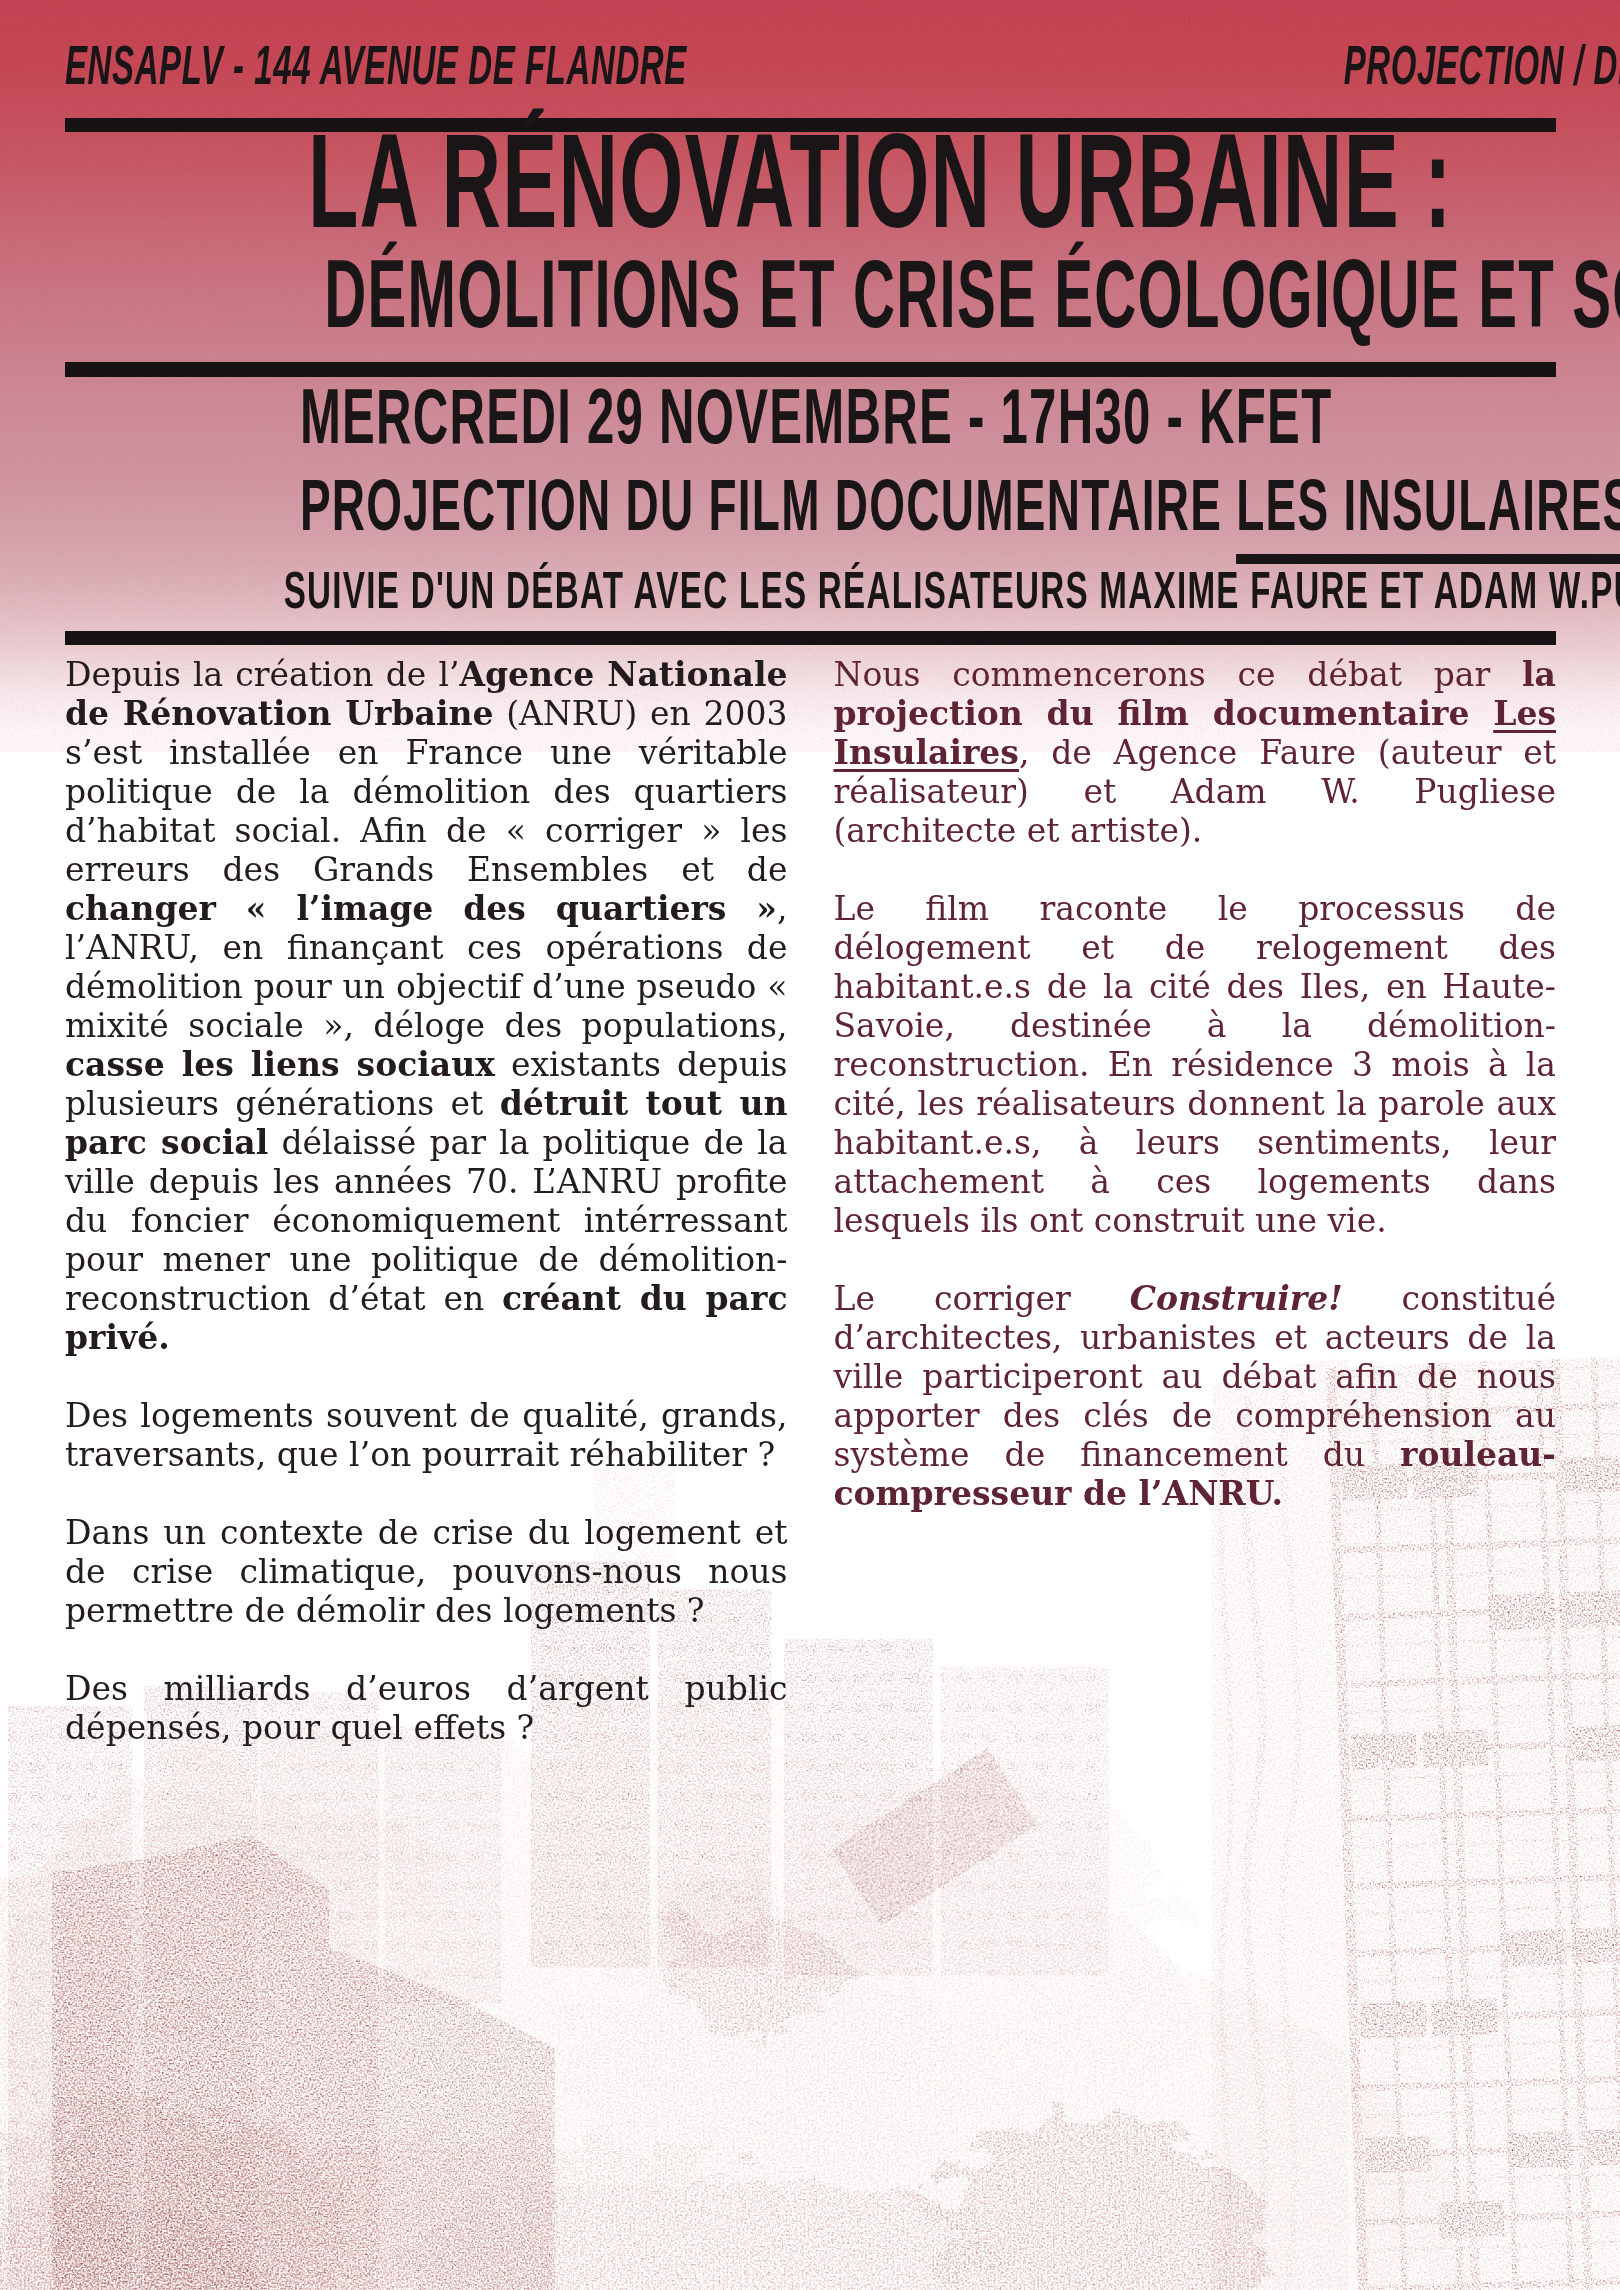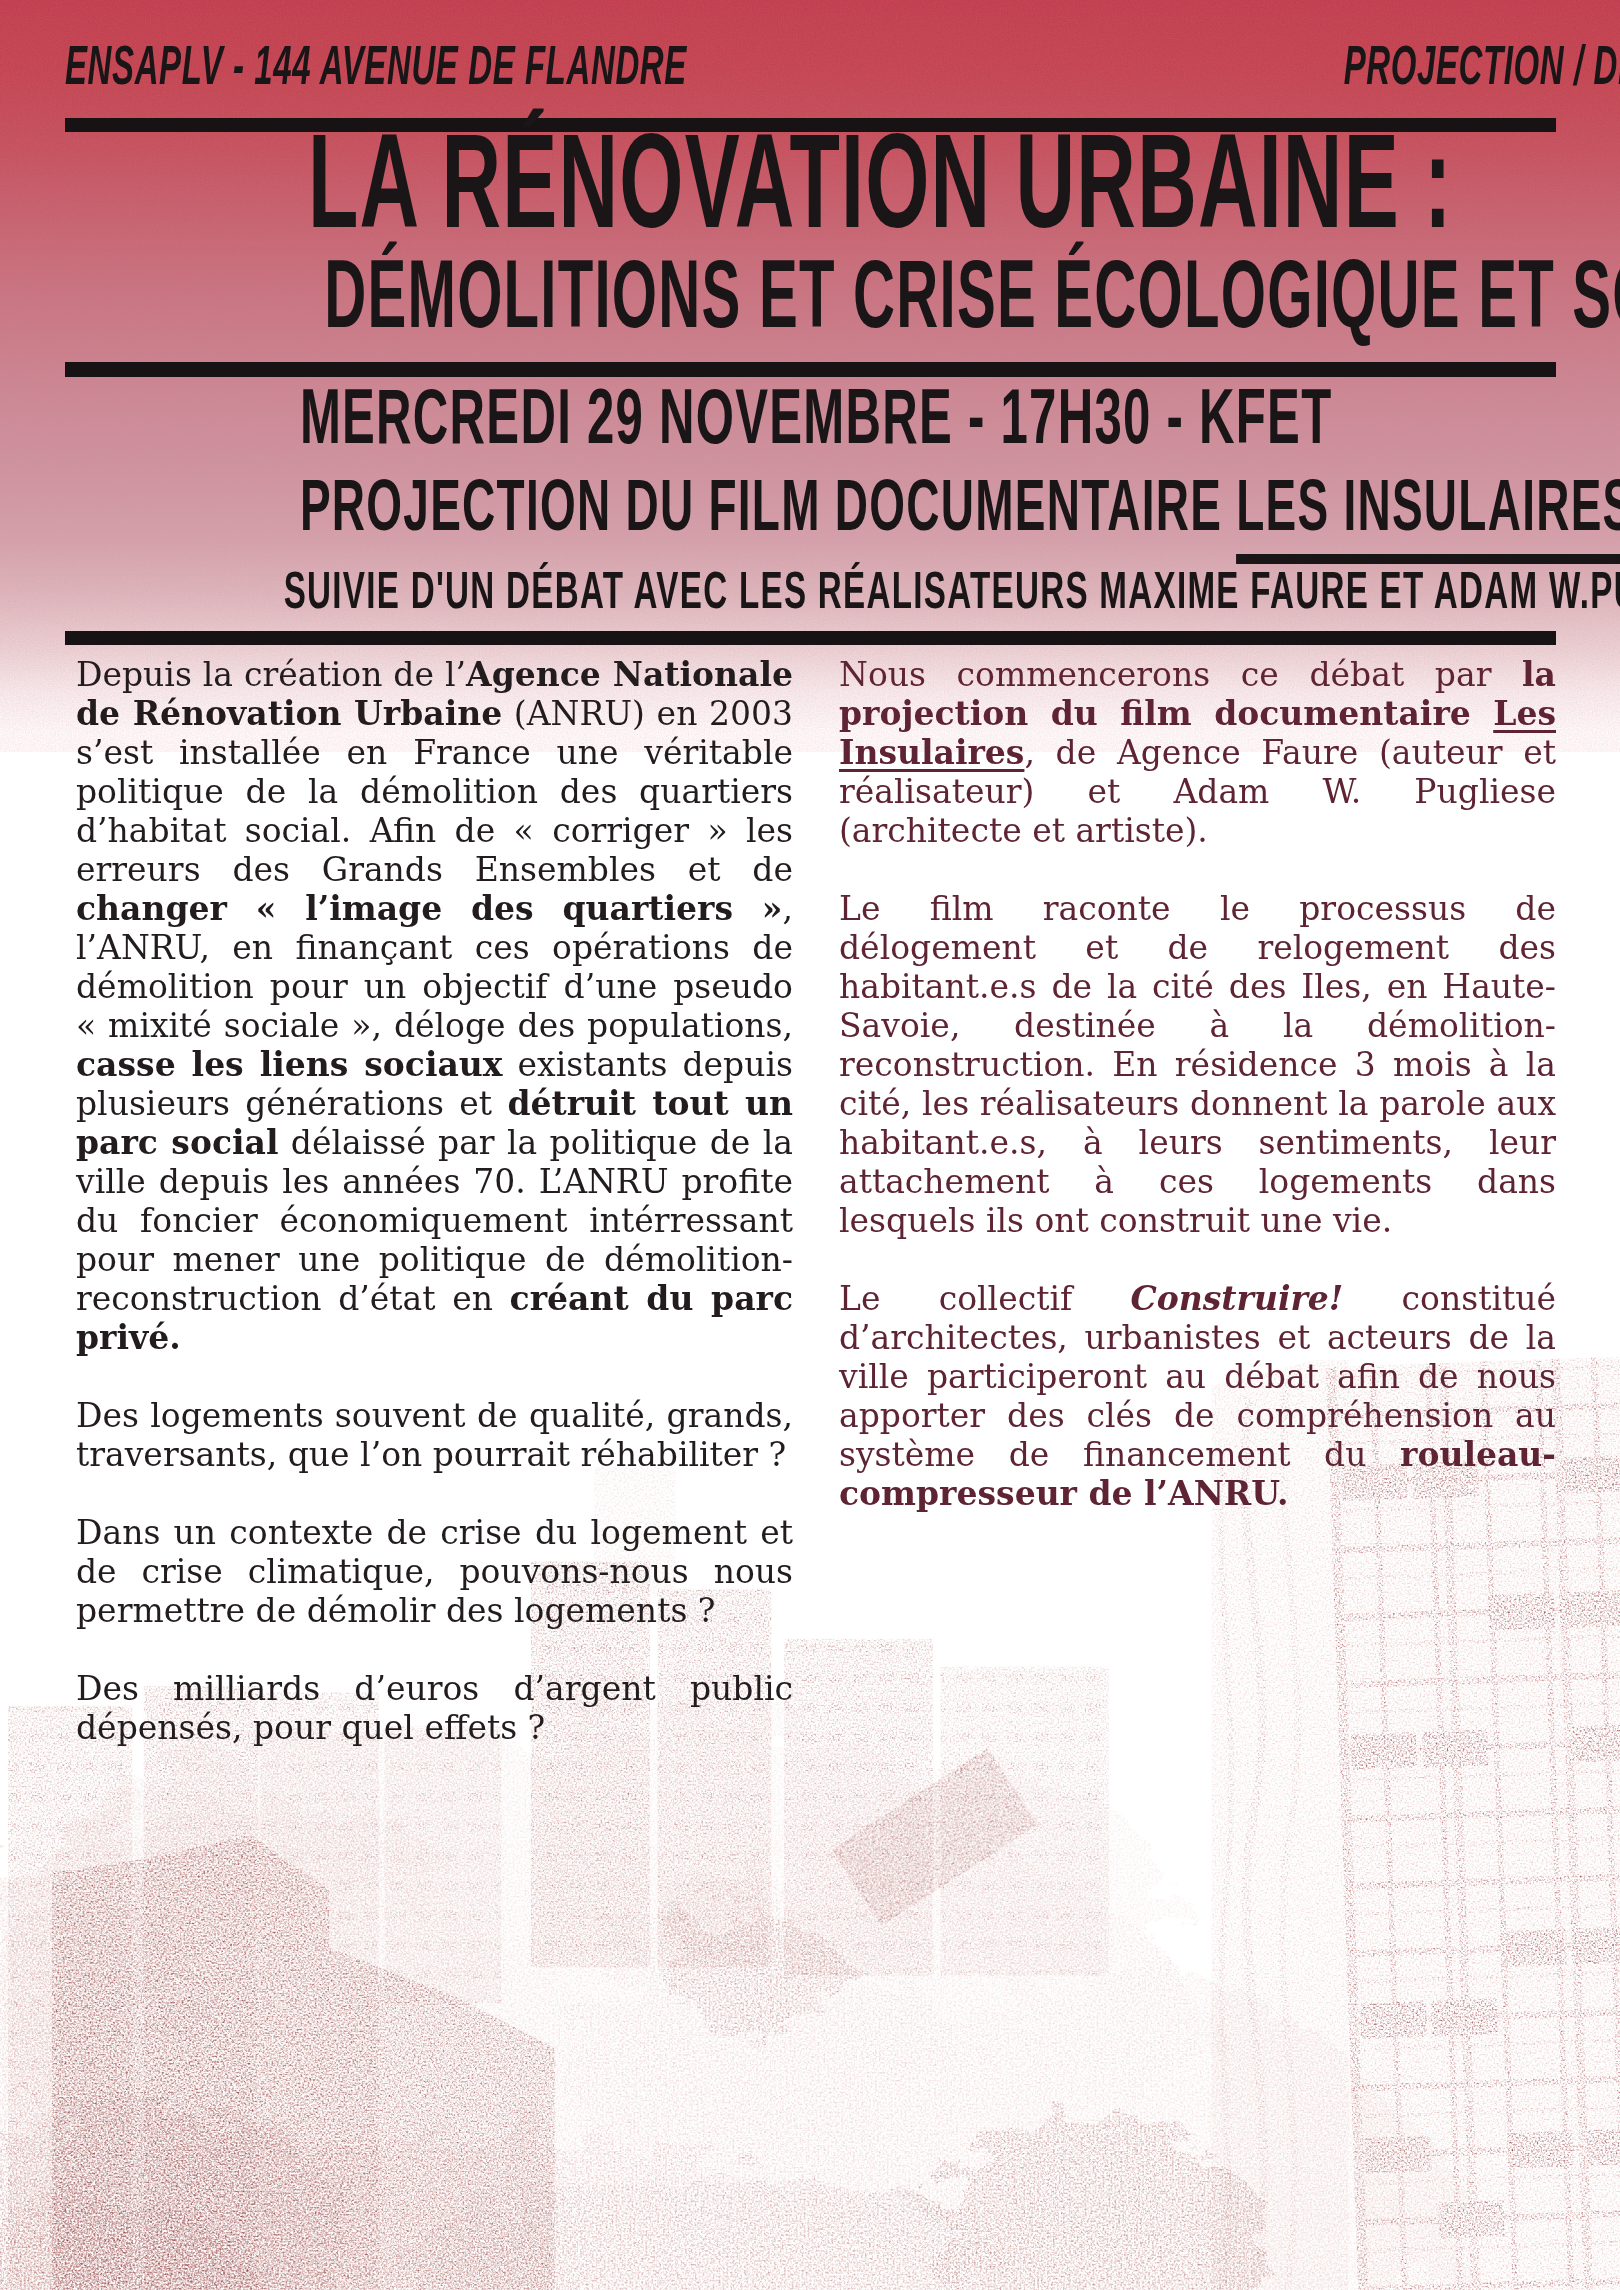--- a/index.html
+++ b/index.html
@@ -40,21 +40,21 @@
   }
   .t1{top:115px;font-size:133px;transform:scaleX(.62);}
   .t2{top:245px;font-size:97px;transform:scaleX(.60);}
   .when{top:377px;font-size:78px;transform:scaleX(.63);}
   .film{top:468px;font-size:73px;transform:scaleX(.63);}
   .suivie{top:565px;font-size:51px;transform:scaleX(.65);}
   .film .u{border-bottom:10px solid #1a1516;padding-bottom:9px;text-decoration:none;}
 
   
   .cols{
-    position:absolute;top:655px;left:76px;right:65px;z-index:3;
+    position:absolute;top:655px;left:65px;right:65px;z-index:3;
     display:flex;gap:46px;
     font-family:"DejaVu Serif",serif;
     font-size:33px;line-height:39px;
     text-align:justify;
   }
   .col{flex:1 1 0;min-width:0;}
   .col p{margin:0 0 39px 0;}
   .col-left{color:#231c1e;}
   .col-right{color:#5f2433;}
   .b{font-weight:700;}
@@ -93,21 +93,21 @@
   <div class="cols">
     <div class="col col-left">
       <p><span>Depuis la création de l’</span><span class="b">Agence Nationale de Rénovation Urbaine</span><span> (ANRU) en 2003 s’est installée en France une véritable politique de la démolition des quartiers d’habitat social. Afin de « corriger » les erreurs des Grands Ensembles et de </span><span class="b">changer « l’image des quartiers »</span><span>, l’ANRU, en finançant ces opérations de démolition pour un objectif d’une pseudo « mixité sociale », déloge des populations, </span><span class="b">casse les liens sociaux</span><span> existants depuis plusieurs générations et </span><span class="b">détruit tout un parc social</span><span> délaissé par la politique de la ville depuis les années 70. L’ANRU profite du foncier économiquement intérressant pour mener une politique de démolition-reconstruction d’état en </span><span class="b">créant du parc privé.</span></p>
       <p>Des logements souvent de qualité, grands, traversants, que l’on pourrait réhabiliter ?</p>
       <p>Dans un contexte de crise du logement et de crise climatique, pouvons-nous nous permettre de démolir des logements ?</p>
       <p>Des milliards d’euros d’argent public dépensés, pour quel effets ?</p>
     </div>
     <div class="col col-right">
       <p><span>Nous commencerons ce débat par </span><span class="b">la projection du film documentaire </span><span class="b u">Les Insulaires</span><span>, de Agence Faure (auteur et réalisateur) et Adam W. Pugliese (architecte et artiste).</span></p>
       <p>Le film raconte le processus de délogement et de relogement des habitant.e.s de la cité des Iles, en Haute-Savoie, destinée à la démolition-reconstruction. En résidence 3 mois à la cité, les réalisateurs donnent la parole aux habitant.e.s, à leurs sentiments, leur attachement à ces logements dans lesquels ils ont construit une vie.</p>
-      <p><span>Le collectif </span><span class="b i">Construire!</span><span> constitué d’architectes, urbanistes et acteurs de la ville participeront au débat afin de nous apporter des clés de compréhension au système de financement du </span><span class="b">rouleau-compresseur de l’ANRU.</span></p>
+      <p><span>Le corriger </span><span class="b i">Construire!</span><span> constitué d’architectes, urbanistes et acteurs de la ville participeront au débat afin de nous apporter des clés de compréhension au système de financement du </span><span class="b">rouleau-compresseur de l’ANRU.</span></p>
     </div>
   </div>
 
   <svg class="scene" width="1621" height="950" viewBox="0 0 1637 960" aria-hidden="true">
     <defs>
       <pattern id="winS" width="26" height="30" patternUnits="userSpaceOnUse">
         <rect x="4" y="7" width="15" height="9" fill="#8f3434" opacity="0.75"></rect>
       </pattern>
       <pattern id="grid" width="56" height="68" patternUnits="userSpaceOnUse">
         <rect width="56" height="68" fill="#e0bcb7"></rect>

